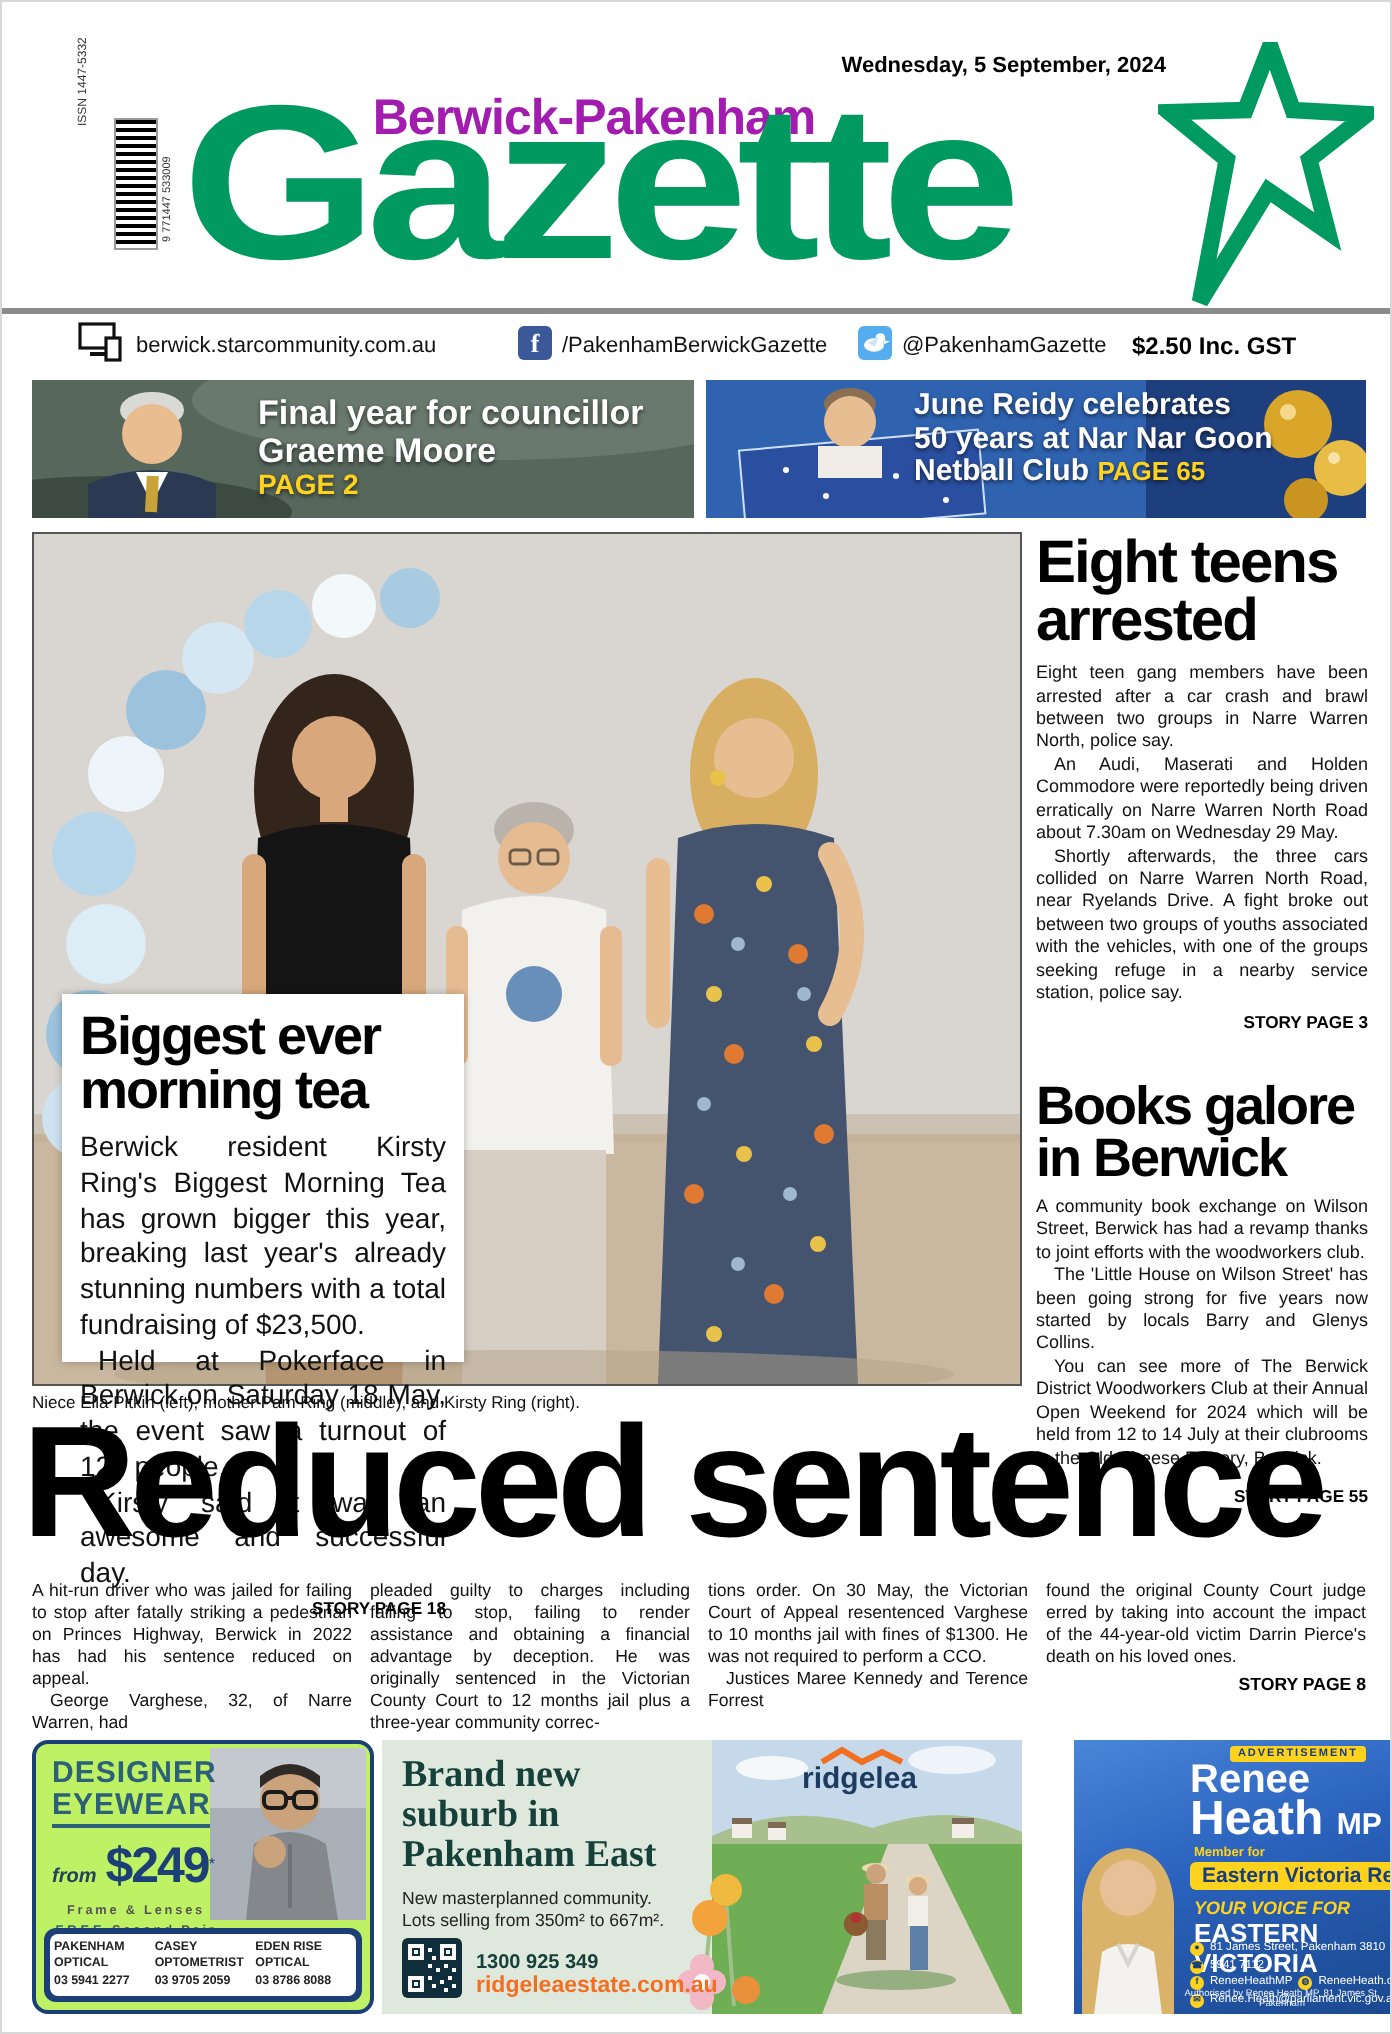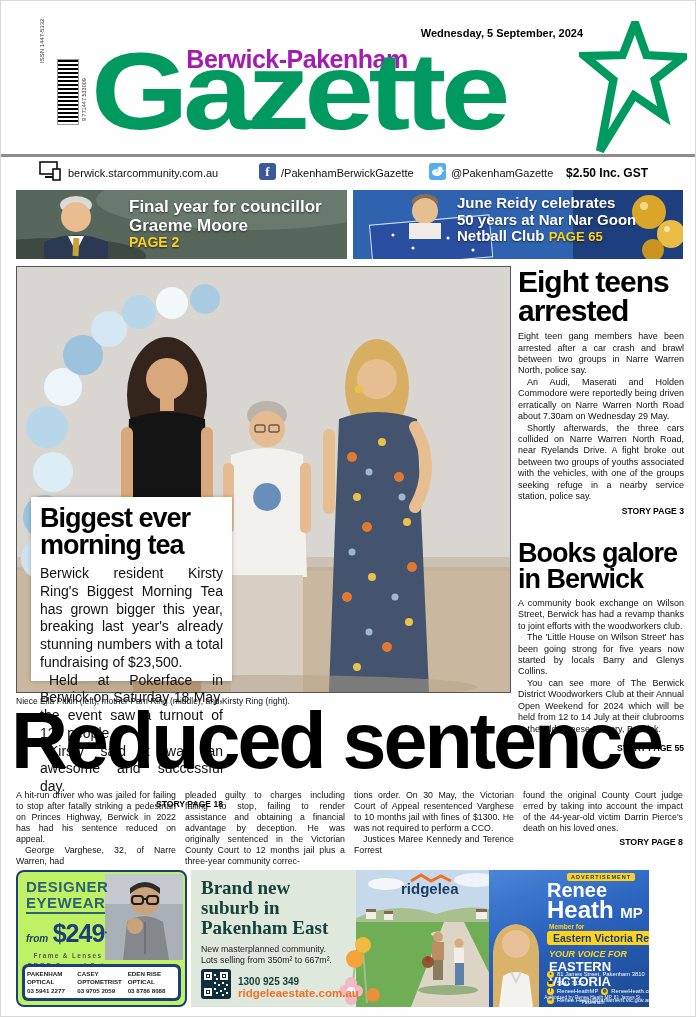--- a/index.html
+++ b/index.html
@@ -57,21 +57,21 @@
   .eye-stores{position:absolute;left:4px;right:4px;bottom:4px;background:#1d3f77;border-radius:6px;padding:3px;}
   .eye-stores-in{background:#fff;border-radius:4px;display:flex;padding:3px 2px;gap:2px;}
   .stcol{flex:1;font-size:6.2px;font-weight:800;color:#222;line-height:1.35;}
   .ad-ridg{left:190px;width:320px;background:#dfe8dc;position:absolute;}
   .ridg-txt{position:absolute;left:10px;top:8px;width:155px;}
   .ridg-h{font-family:"Liberation Serif",serif;font-size:19px;font-weight:800;color:#16413b;line-height:1.05;}
   .ridg-b{font-size:8.8px;color:#222;margin-top:6px;line-height:1.3;}
   .ridg-row{position:absolute;left:10px;bottom:8px;display:flex;align-items:flex-end;gap:7px;}
   .ridg-phone{font-size:10px;font-weight:800;color:#16413b;}
   .ridg-url{font-size:11.5px;font-weight:800;color:#f26f21;}
-  .ad-renee{left:488px;width:160px;background:linear-gradient(160deg,#4a86d8 0%,#2a62bd 45%,#1b498f 100%);position:absolute;color:#fff;}
+  .ad-renee{left:536px;width:160px;background:linear-gradient(160deg,#4a86d8 0%,#2a62bd 45%,#1b498f 100%);position:absolute;color:#fff;}
   .rn-label{position:absolute;top:3px;right:14px;font-size:5.5px;font-weight:800;color:#163e7a;background:#ffd21e;padding:1px 4px;border-radius:2px;letter-spacing:1px;}
   .rn-name1{position:absolute;left:58px;top:10px;font-size:20px;font-weight:800;line-height:1;}
   .rn-name2{position:absolute;left:58px;top:28px;font-size:24px;font-weight:800;line-height:1;}
   .rn-mp{font-size:15px;}
   .rn-member{position:absolute;left:60px;top:53px;font-size:6.5px;font-weight:700;color:#ffd21e;}
   .rn-region{position:absolute;left:58px;top:61px;background:#ffd21e;color:#163e7a;font-size:10.5px;font-weight:800;padding:1px 6px;border-radius:3px;white-space:nowrap;}
   .rn-tag1{position:absolute;left:60px;top:79px;font-size:9px;font-weight:800;font-style:italic;color:#ffd21e;}
   .rn-tag2{position:absolute;left:60px;top:89px;font-size:13px;font-weight:800;color:#fff;}
   .rn-contacts{position:absolute;left:58px;top:100px;font-size:5.8px;line-height:1.5;}
   .rn-row{display:flex;align-items:center;gap:3px;white-space:nowrap;}

